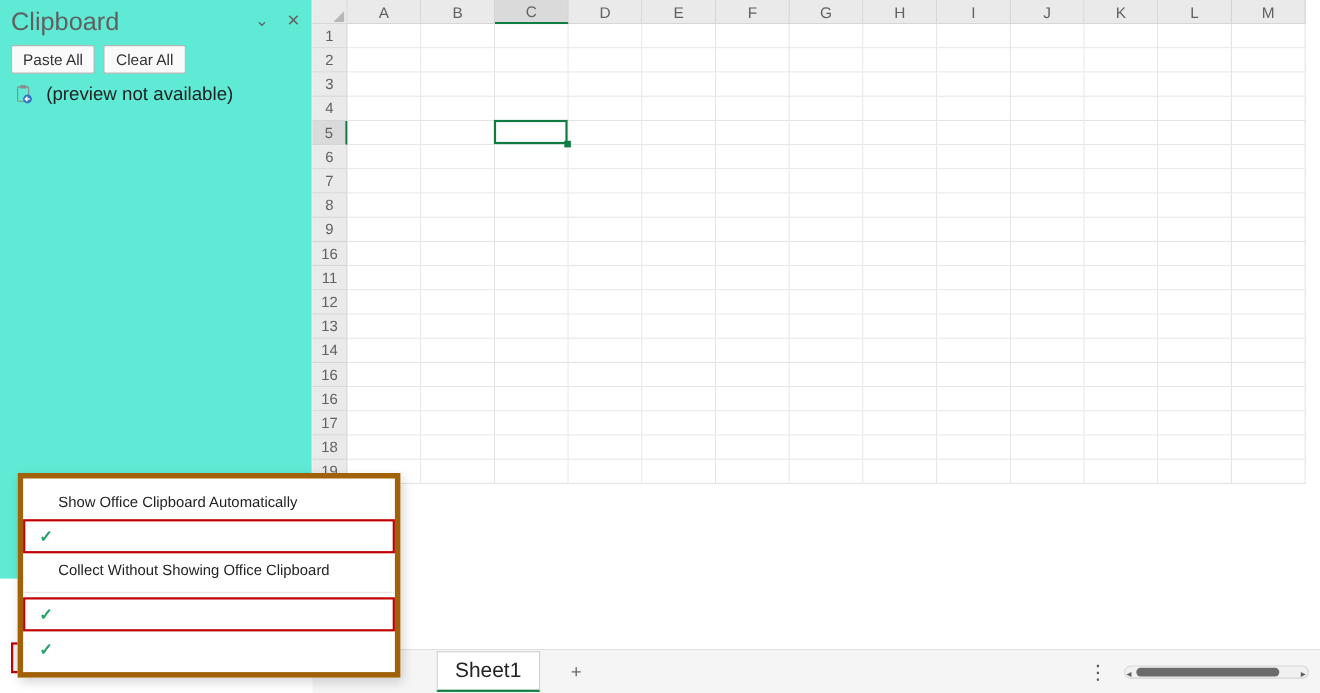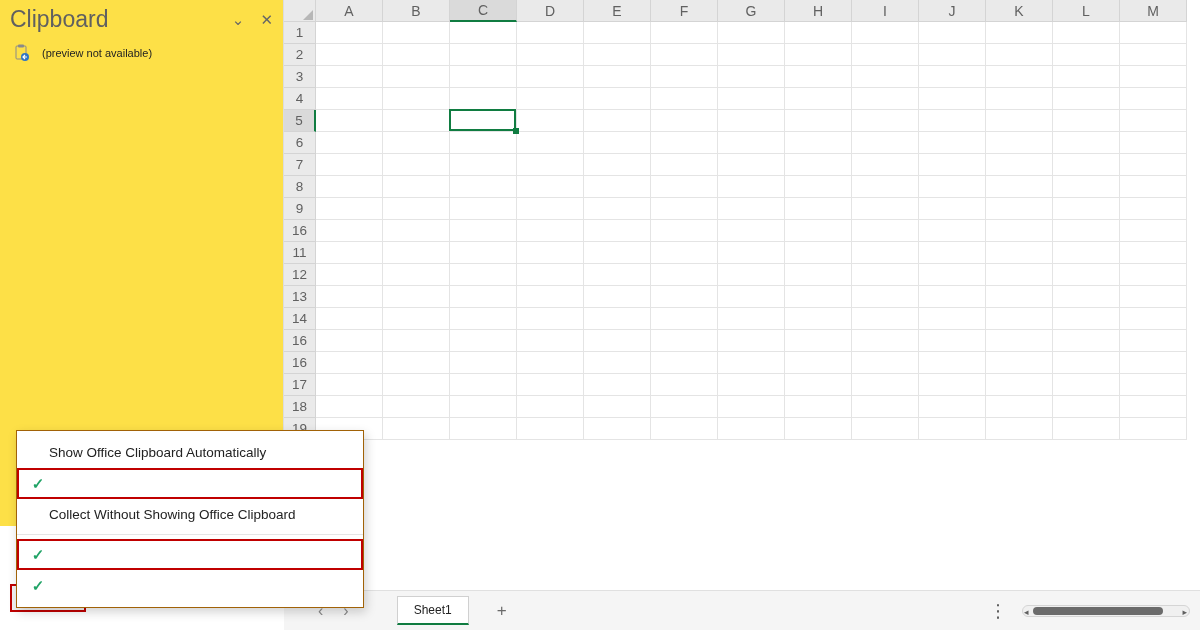--- a/index.html
+++ b/index.html
@@ -14,21 +14,21 @@
     overflow: hidden;
   }
 
   
   .clipboard-pane {
     position: absolute;
     left: 0;
     top: 0;
     width: 284px;
     height: 526px;
-    background: #fde047;
+    background: #5eead4;
     border-right: 1px solid #dcdcdc;
     padding: 6px 10px 0 10px;
   }
   .clipboard-header {
     display: flex;
     align-items: center;
     justify-content: space-between;
     margin-bottom: 8px;
   }
   .clipboard-title {
@@ -52,21 +52,21 @@
   .preview-row {
     display: flex;
     align-items: center;
     gap: 12px;
     padding: 3px 4px;
   }
   .preview-icon {
     width: 16px; height: 18px; position: relative;
   }
   .preview-icon svg { display: block; }
-  .preview-text { font-size: 11px; }
+  .preview-text { font-size: 17px; }
 
   
   .sheet-area {
     position: absolute;
     left: 284px;
     top: 0;
     right: 0;
     bottom: 40px;
     background: #fff;
   }
@@ -143,21 +143,21 @@
     pointer-events: auto;
   }
 
   
   .options-menu {
     position: absolute;
     left: 16px;
     top: 430px;
     width: 348px;
     background: #ffffff;
-    border: 1px solid #a16207;
+    border: 5px solid #a16207;
     box-shadow: 2px 4px 10px rgba(0,0,0,0.18);
     padding: 6px 0;
     z-index: 50;
   }
   .options-menu .menu-item {
     display: flex;
     align-items: center;
     height: 31px;
     padding: 0 12px 0 10px;
     font-size: 13.5px;
@@ -213,21 +213,21 @@
     display: flex;
     align-items: center;
   }
   .tab-nav { display: flex; gap: 20px; padding: 0 20px 0 34px; color: #8a8a8a; font-size: 16px; }
   .tab-nav span { cursor: pointer; }
   .sheet-tab {
     background: #ffffff;
     border: 1px solid #d0d0d0;
     border-bottom: 2px solid #107c41;
     padding: 6px 16px;
-    font-size: 12px;
+    font-size: 19px;
     margin-left: 28px;
     cursor: pointer;
   }
   .add-sheet {
     margin-left: 28px;
     font-size: 17px;
     color: #6a6a6a;
     cursor: pointer;
   }
   .bar-right {
@@ -267,20 +267,24 @@
 </head>
 <body>
 
 <div class="clipboard-pane">
   <div class="clipboard-header">
     <div class="clipboard-title">Clipboard</div>
     <div class="clipboard-header-icons">
       <span>⌄</span>
       <span>✕</span>
     </div>
+  </div>
+  <div class="clipboard-buttons">
+    <button>Paste All</button>
+    <button>Clear All</button>
   </div>
   <div class="preview-row">
     <span class="preview-icon">
       <svg width="16" height="18" viewBox="0 0 16 18">
         <rect x="2" y="2" width="10" height="13" rx="1" fill="none" stroke="#8a8a8a" stroke-width="1"></rect>
         <rect x="4" y="0.5" width="6" height="3" rx="1" fill="#8a8a8a"></rect>
         <circle cx="11" cy="13" r="4" fill="#2f75c4"></circle>
         <path d="M9 13 L13 13 M11 11 L9 13 L11 15" stroke="#fff" stroke-width="1.2" fill="none"></path>
       </svg>
     </span>

